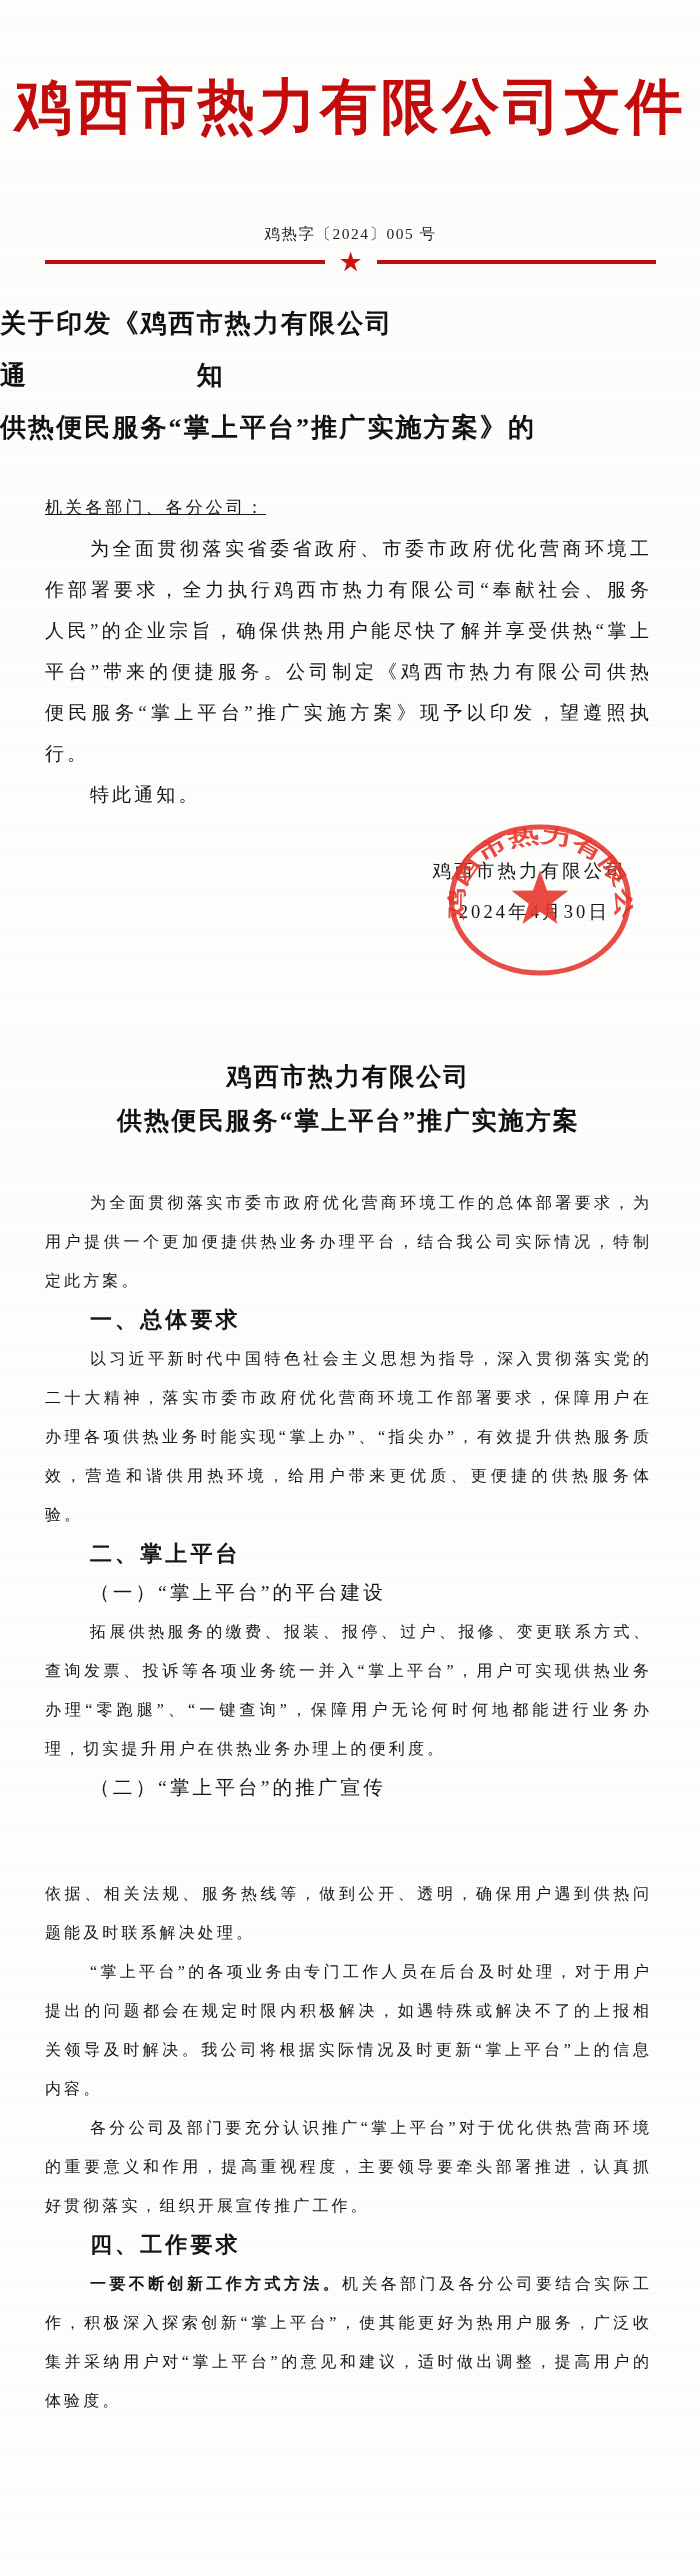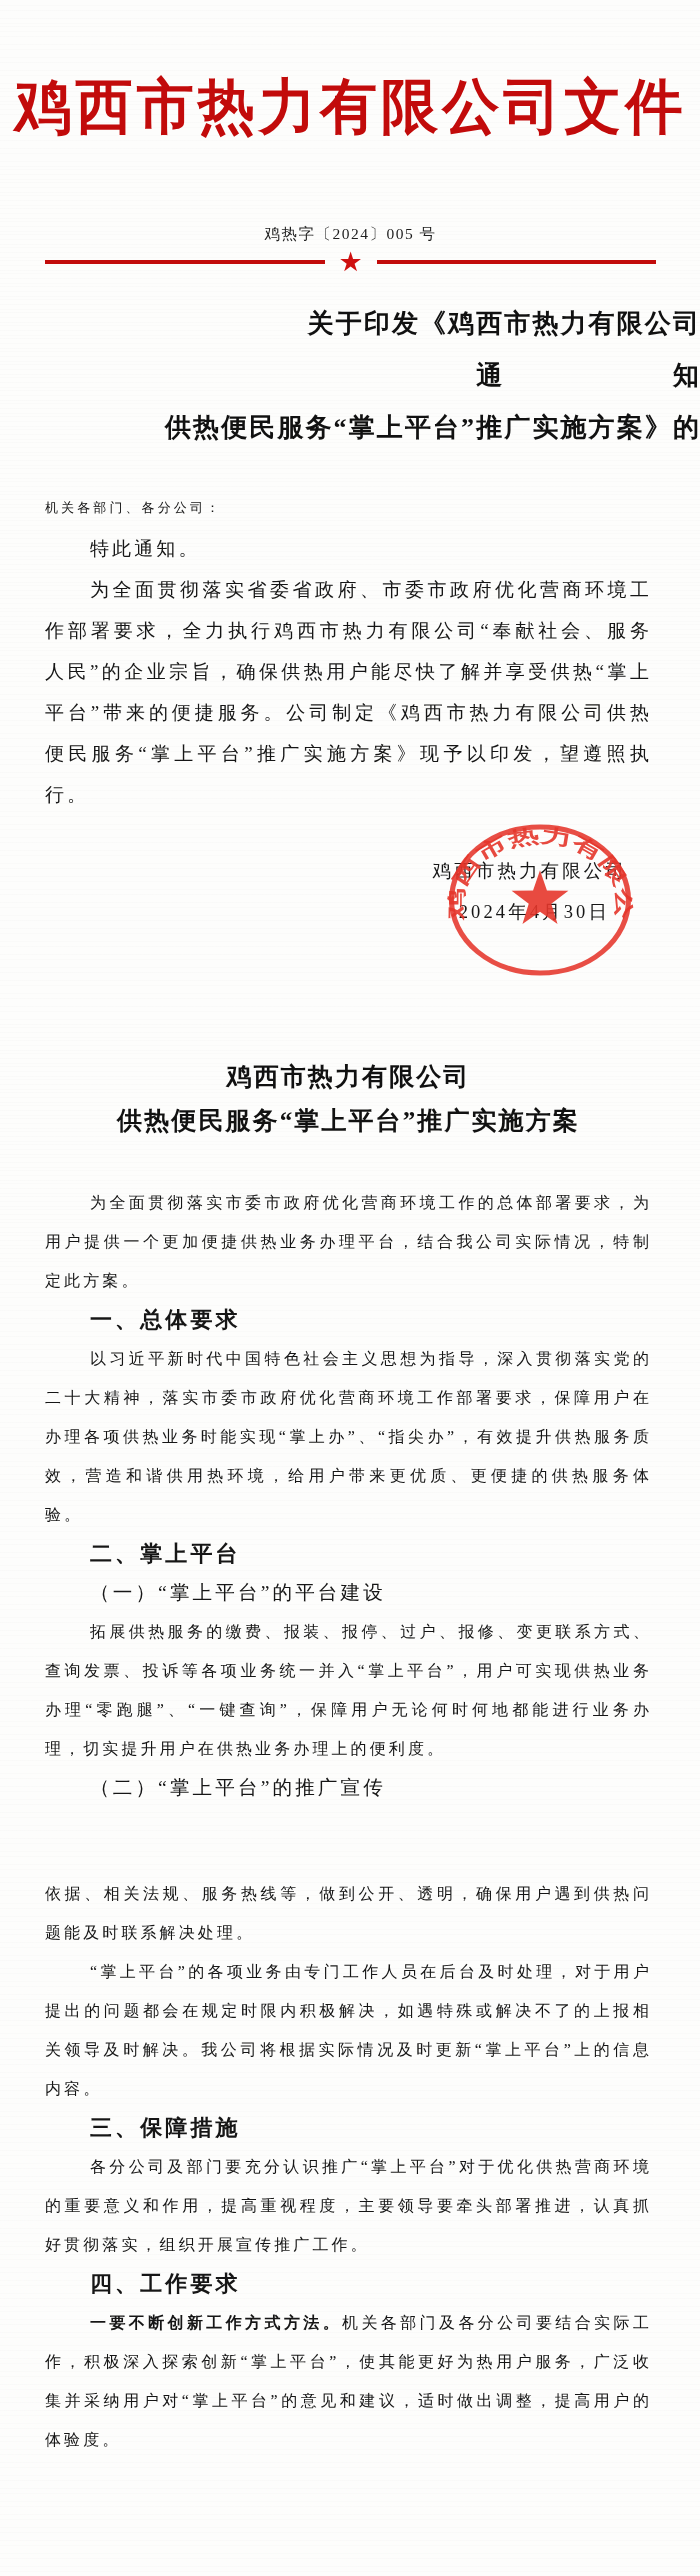--- a/index.html
+++ b/index.html
@@ -47,32 +47,33 @@
   .red-rule .star{
     width:52px;
     text-align:center;
     font-size:27px;
     line-height:24px;
     color:#cf1010;
     font-family:"DejaVu Sans",sans-serif;
   }
   .notice-title{
     margin-top:24px;
-    text-align:right;
+    text-align:left;
     font-size:26px;
     font-weight:bold;
     line-height:52px;
     letter-spacing:2.1px;
     color:#111;
   }
   .salutation{
     margin:33px 0 0 0;
-    font-size:13px;
+    font-size:17px;
     letter-spacing:3.1px;
     line-height:41px;
+    text-decoration:underline;
   }
   .notice-body p{
     margin:0;
     font-size:19px;
     letter-spacing:3.1px;
     line-height:41px;
     text-align:justify;
     text-indent:45px;
   }
   .sig-org,.sig-date{
@@ -147,22 +148,22 @@
 
   <div class="notice-title">
     <div>关于印发《鸡西市热力有限公司</div>
     <div>通　　　　　　知</div>
     <div>供热便民服务“掌上平台”推广实施方案》的</div>
   </div>
 
   <div class="content">
     <div class="salutation">机关各部门、各分公司：</div>
     <div class="notice-body">
+      <p>为全面贯彻落实省委省政府、市委市政府优化营商环境工作部署要求，全力执行鸡西市热力有限公司“奉献社会、服务人民”的企业宗旨，确保供热用户能尽快了解并享受供热“掌上平台”带来的便捷服务。公司制定《鸡西市热力有限公司供热便民服务“掌上平台”推广实施方案》现予以印发，望遵照执行。</p>
       <p>特此通知。</p>
-      <p>为全面贯彻落实省委省政府、市委市政府优化营商环境工作部署要求，全力执行鸡西市热力有限公司“奉献社会、服务人民”的企业宗旨，确保供热用户能尽快了解并享受供热“掌上平台”带来的便捷服务。公司制定《鸡西市热力有限公司供热便民服务“掌上平台”推广实施方案》现予以印发，望遵照执行。</p>
     </div>
   </div>
 
   <div class="sig-org">鸡西市热力有限公司</div>
   <div class="sig-date">2024年4月30日</div>
 
   <svg class="seal" viewBox="0 0 380 350" xmlns="http://www.w3.org/2000/svg">
     <ellipse cx="190" cy="175" rx="172" ry="142" fill="none" stroke="#e5362b" stroke-width="10" opacity="0.88"></ellipse>
     <polygon opacity="0.9" fill="#e5362b" points="190,117 203.5,156.4 245.2,157.1 211.9,182.1 224.1,221.9 190,198 155.9,221.9 168.1,182.1 134.8,157.1 176.5,156.4"></polygon>
     <path id="sealArc" d="M 48 222 A 150 120 0 1 1 332 222" fill="none"></path>
@@ -180,21 +181,20 @@
         <p class="para">为全面贯彻落实市委市政府优化营商环境工作的总体部署要求，为用户提供一个更加便捷供热业务办理平台，结合我公司实际情况，特制定此方案。</p>
         <p class="h1">一、总体要求</p>
         <p class="para">以习近平新时代中国特色社会主义思想为指导，深入贯彻落实党的二十大精神，落实市委市政府优化营商环境工作部署要求，保障用户在办理各项供热业务时能实现“掌上办”、“指尖办”，有效提升供热服务质效，营造和谐供用热环境，给用户带来更优质、更便捷的供热服务体验。</p>
         <p class="h1">二、掌上平台</p>
         <p class="h2">（一）“掌上平台”的平台建设</p>
         <p class="para">拓展供热服务的缴费、报装、报停、过户、报修、变更联系方式、查询发票、投诉等各项业务统一并入“掌上平台”，用户可实现供热业务办理“零跑腿”、“一键查询”，保障用户无论何时何地都能进行业务办理，切实提升用户在供热业务办理上的便利度。</p>
         <p class="h2">（二）“掌上平台”的推广宣传</p>
         <div class="page-gap"></div>
         <p class="para_cont">依据、相关法规、服务热线等，做到公开、透明，确保用户遇到供热问题能及时联系解决处理。</p>
         <p class="para">“掌上平台”的各项业务由专门工作人员在后台及时处理，对于用户提出的问题都会在规定时限内积极解决，如遇特殊或解决不了的上报相关领导及时解决。我公司将根据实际情况及时更新“掌上平台”上的信息内容。</p>
-        <p class="h1">三、保障措施</p>
         <p class="para">各分公司及部门要充分认识推广“掌上平台”对于优化供热营商环境的重要意义和作用，提高重视程度，主要领导要牵头部署推进，认真抓好贯彻落实，组织开展宣传推广工作。</p>
         <p class="h1">四、工作要求</p>
         <p class="para"><b>一要不断创新工作方式方法。</b>机关各部门及各分公司要结合实际工作，积极深入探索创新“掌上平台”，使其能更好为热用户服务，广泛收集并采纳用户对“掌上平台”的意见和建议，适时做出调整，提高用户的体验度。</p>
       </div>
   </div>
 
 </div>
 
 
 </body></html>

